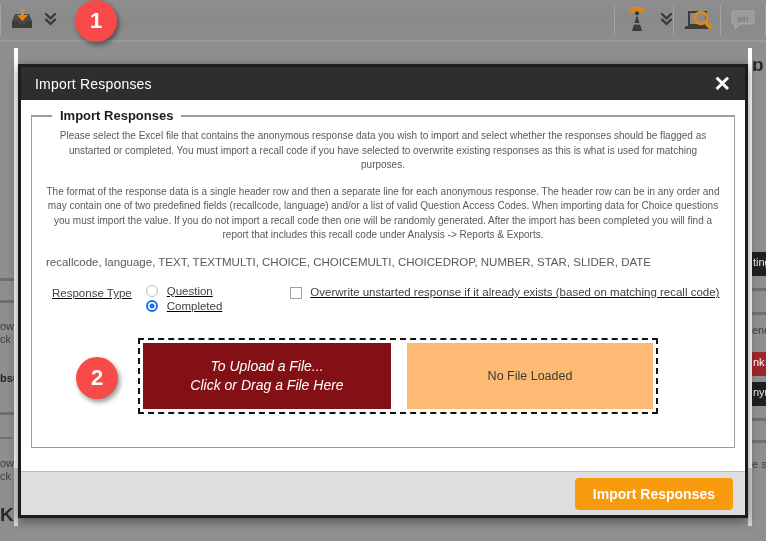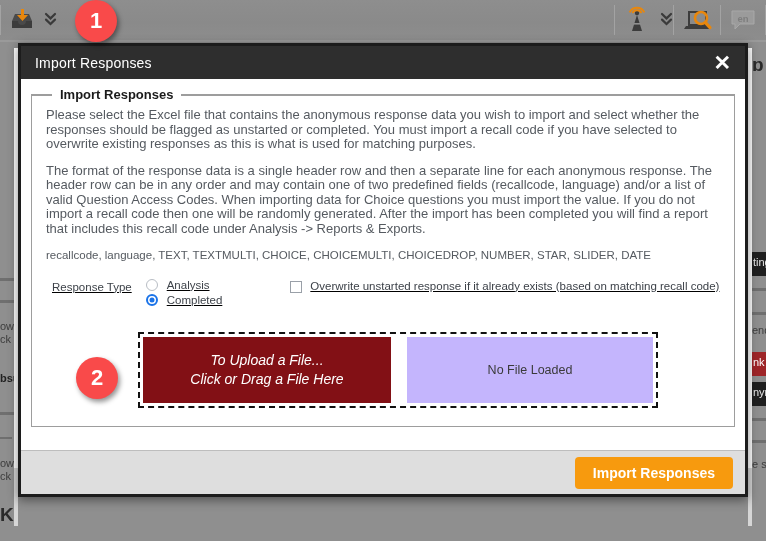--- a/index.html
+++ b/index.html
@@ -94,21 +94,21 @@
   }
   .bg-lgray {
     position: absolute;
     background: #d6d6d6;
   }
 
   
   #modal {
     position: absolute;
     left: 18px;
-    top: 43px;
+    top: 64px;
     width: 730px;
     height: 454px;
     background: #ffffff;
     border: 3px solid #1c1c1c;
     box-sizing: border-box;
     box-shadow: 0 3px 10px rgba(0,0,0,.45);
     display: flex;
     flex-direction: column;
     z-index: 20;
   }
@@ -176,25 +176,25 @@
     position: relative;
   }
   #import-legend {
     font-size: 13px;
     font-weight: bold;
     color: #1a1a1a;
     padding: 0 8px;
     margin-left: 6px;
   }
   .para {
-    font-size: 13px;
+    font-size: 10px;
     color: #555a60;
     line-height: 14.5px;
     margin: 0 0 12px 0;
-    text-align: left;
+    text-align: center;
   }
   .para.tight { margin-bottom: 10px; }
   .sample {
     font-size: 11.5px;
     color: #555a60;
     line-height: 14.5px;
     margin: 0 0 16px 0;
   }
   .sample div { white-space: nowrap; }
 
@@ -284,21 +284,21 @@
     align-items: center;
     justify-content: center;
     font-size: 14px;
     line-height: 19px;
     cursor: pointer;
     flex: none;
     text-align: center;
     font-style: italic;
   }
   #file-status {
-    background: #c4b5fd;
+    background: #fdba74;
     flex: 1 1 auto;
     display: flex;
     align-items: center;
     justify-content: center;
     font-size: 12.5px;
     color: #3a3a3a;
     margin-left: 16px;
   }
 
   
@@ -432,21 +432,21 @@
       <div class="sample">
         <div>recallcode, language, TEXT, TEXTMULTI, CHOICE, CHOICEMULTI, CHOICEDROP, NUMBER, STAR, SLIDER, DATE</div>
       </div>
 
       <div id="options-row">
         <div id="resp-type-label">Response Type</div>
 
         <div class="radio-stack">
           <label class="radio-line">
             <span class="radio-dot"></span>
-            <span class="radio-label">Analysis</span>
+            <span class="radio-label">Question</span>
           </label>
           <label class="radio-line">
             <span class="radio-dot on"></span>
             <span class="radio-label">Completed</span>
           </label>
         </div>
 
         <label id="overwrite-wrap">
           <span class="cbox"></span>
           <span id="overwrite-label">Overwrite unstarted response if it already exists (based on matching recall code)</span>

